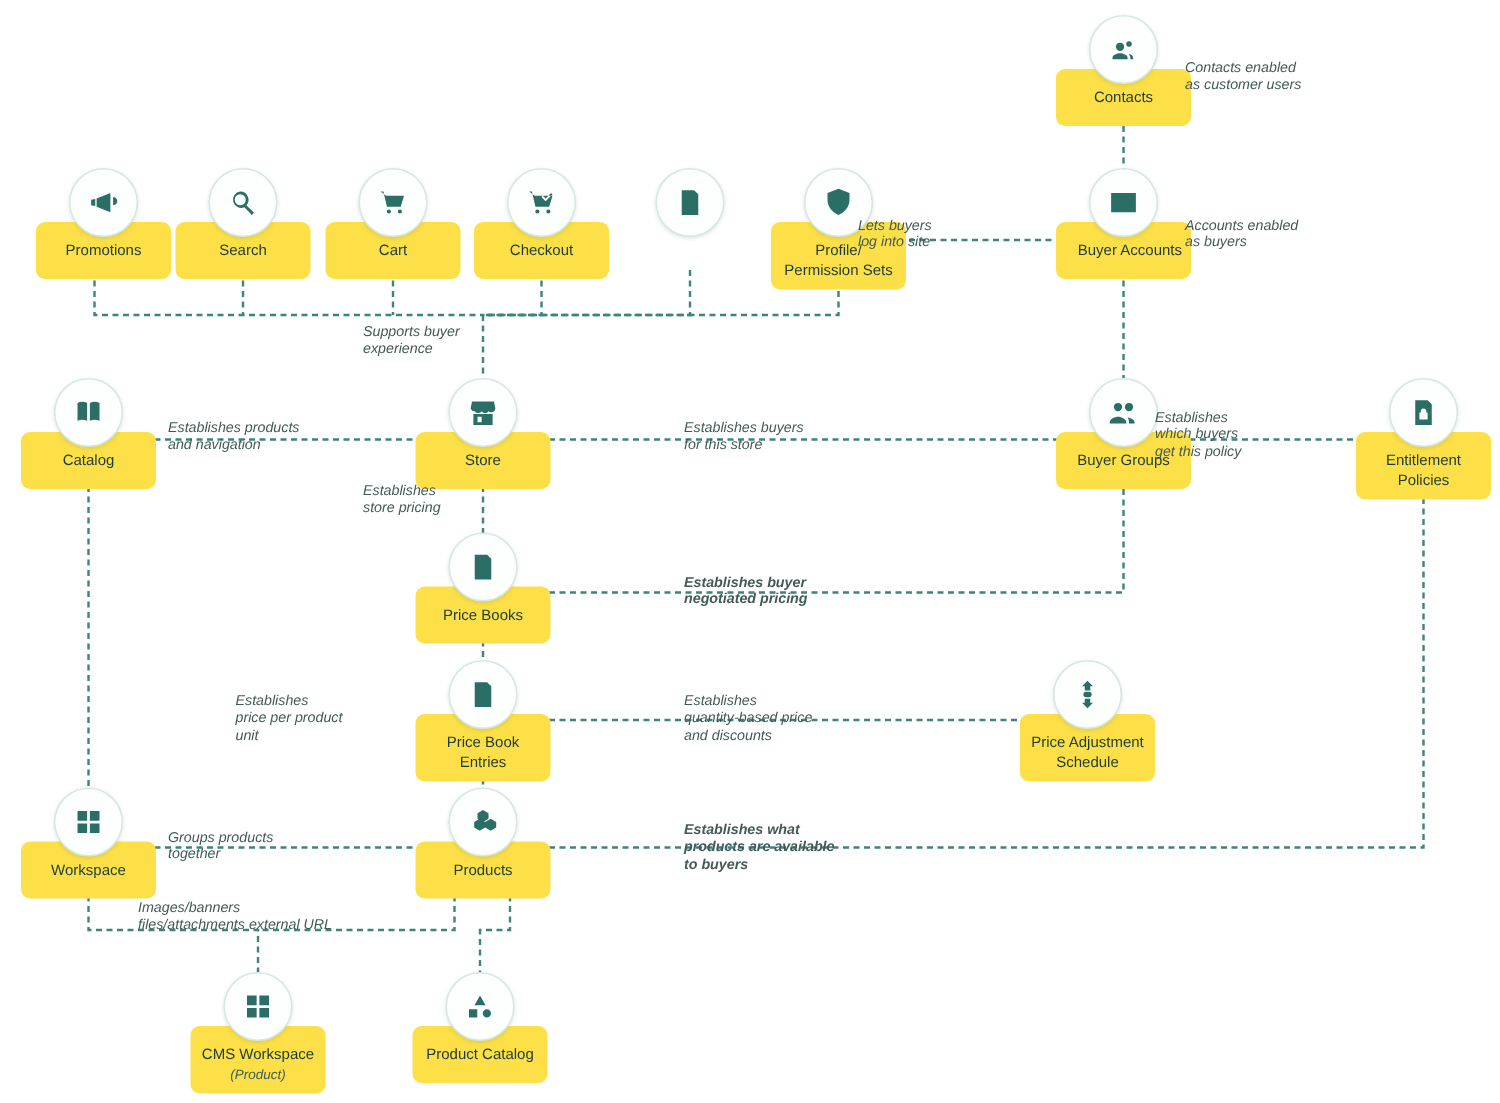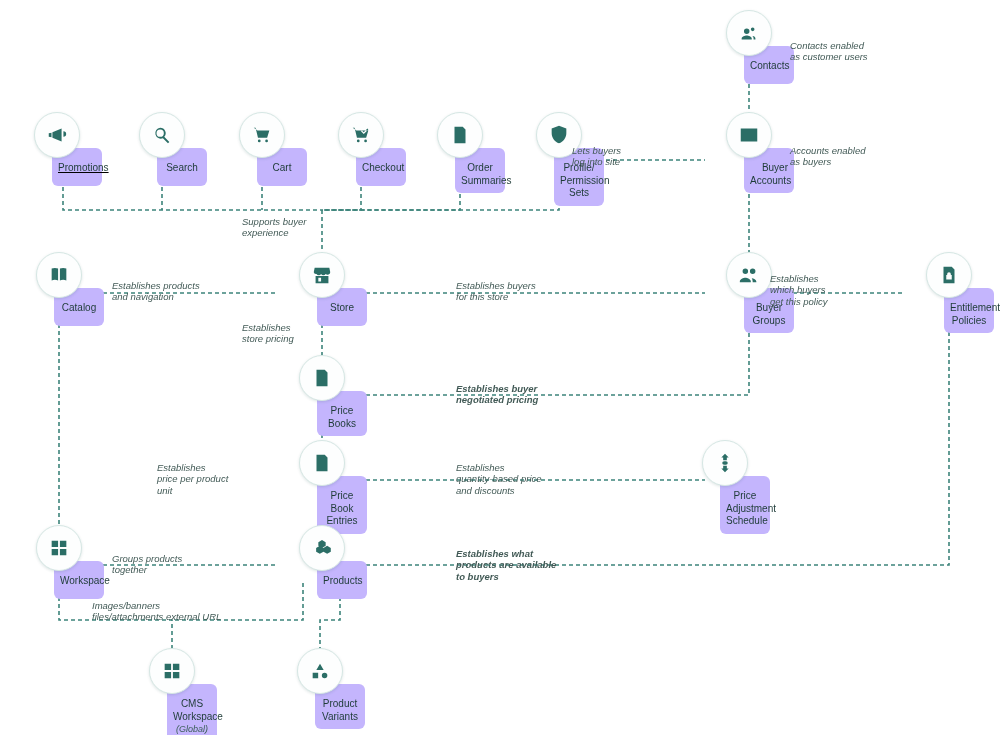--- a/index.html
+++ b/index.html
@@ -31,30 +31,29 @@
     position: relative;
     z-index: 2;
     color: #2b6e66;
   }
   .node .icon-circle svg {
     width: 22px;
     height: 22px;
     fill: #2b6e66;
   }
   .node .label-box {
-    background: #c4b5fd;
+    background: #fde047;
     border-radius: 6px;
     padding: 14px 6px 6px 6px;
     font-size: 10px;
     line-height: 1.25;
     color: #1e3b37;
     min-height: 18px;
     z-index: 1;
     position: relative;
-    margin-left: 40px;
   }
   .node .label-box .sub {
     font-style: italic;
     font-size: 9px;
     color: #3b5e58;
   }
   .edge-label {
     position: absolute;
     font-size: 9.5px;
     font-style: italic;
@@ -138,21 +137,21 @@
 
 <div class="node" style="left:704px; top:112px;text-align:right;">
   <div class="icon-circle">
     <svg viewBox="0 0 24 24">
         <path d="M3 5h18v14H3V5zm3 3a2.5 2.5 0 1 1 0 5 2.5 2.5 0 0 1 0-5zM3 17c.6-1.7 2.4-2.5 4-2.5s3.4.8 4 2.5H3zm10-7h6v1.5h-6V10zm0 3h6v1.5h-6V13z"></path>
       </svg>
   </div>
   <div class="label-box"><span>Buyer Accounts</span></div>
 </div>
 
-<div class="node" style="left:12px; top:112px;text-decoration:underline;">
+<div class="node" style="left:24px; top:112px;">
   <div class="icon-circle">
     <svg viewBox="0 0 24 24">
         <path d="M3 10v4l3 .5V9.5L3 10zm4-1 10-4v14L7 15V9zm12-1a3 3 0 0 1 0 6V8z"></path>
       </svg>
   </div>
   <div class="label-box"><span>Promotions</span></div>
 </div>
 <div class="node" style="left:117px; top:112px;">
   <div class="icon-circle">
     <svg viewBox="0 0 24 24">
@@ -176,21 +175,20 @@
       </svg>
   </div>
   <div class="label-box"><span>Checkout</span></div>
 </div>
 <div class="node" style="left:415px; top:112px;">
   <div class="icon-circle">
     <svg viewBox="0 0 24 24">
         <path d="M6 3h9l3 3v15H6V3zm2 5h8v1.5H8V8zm0 3h8v1.5H8V11zm0 3h8v1.5H8V14z"></path>
       </svg>
   </div>
-  <div class="label-box"><span>Order Summaries</span></div>
 </div>
 <div class="node" style="left:514px; top:112px;">
   <div class="icon-circle">
     <svg viewBox="0 0 24 24">
         <path d="M12 2l8 3v5c0 5-3.4 9.3-8 11-4.6-1.7-8-6-8-11V5l8-3zm0 4a3 3 0 1 1 0 6 3 3 0 0 1 0-6zm-5 10c1-2 3-3 5-3s4 1 5 3c-1.4 1.8-3.1 3-5 3.7C10.1 19 8.4 17.8 7 16z"></path>
       </svg>
   </div>
   <div class="label-box"><span>Profile/<br>Permission Sets</span></div>
 </div>
 
@@ -271,30 +269,30 @@
 </div>
 
 <div class="node" style="left:127px; top:648px;">
   <div class="icon-circle">
     <svg viewBox="0 0 24 24">
         <path d="M4 4h7v7H4V4zm9 0h7v7h-7V4zM4 13h7v7H4v-7zm9 0h7v7h-7v-7z"></path>
       </svg>
   </div>
   <div class="label-box">
     <span>CMS Workspace</span><br>
-    <span class="sub">(Global)</span>
+    <span class="sub">(Product)</span>
   </div>
 </div>
 <div class="node" style="left:275px; top:648px;">
   <div class="icon-circle">
     <svg viewBox="0 0 24 24">
         <path d="M4 14h6v6H4v-6zm10 3a3 3 0 1 1 6 0 3 3 0 0 1-6 0zM12 4l4 7H8l4-7z"></path>
       </svg>
   </div>
-  <div class="label-box"><span>Product Variants</span></div>
+  <div class="label-box"><span>Product Catalog</span></div>
 </div>
 
 <div class="edge-label" style="left:870px; top:40px;">Contacts enabled<br>as customer users</div>
 <div class="edge-label" style="left:870px; top:145px;">Accounts enabled<br>as buyers</div>
 <div class="edge-label" style="left:652px; top:145px;font-style:italic;">Lets buyers<br>log into site</div>
 <div class="edge-label" style="left:322px; top:216px;">Supports buyer<br>experience</div>
 <div class="edge-label" style="left:192px; top:280px;">Establishes products<br>and navigation</div>
 <div class="edge-label" style="left:536px; top:280px;">Establishes buyers<br>for this store</div>
 <div class="edge-label" style="left:850px; top:273px;">Establishes<br>which buyers<br>get this policy</div>
 <div class="edge-label" style="left:322px; top:322px;">Establishes<br>store pricing</div>

